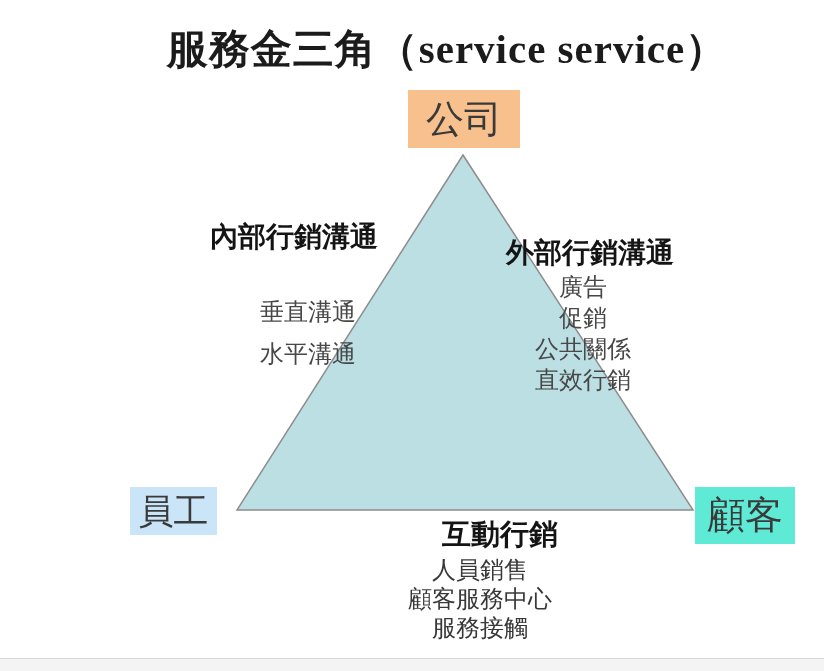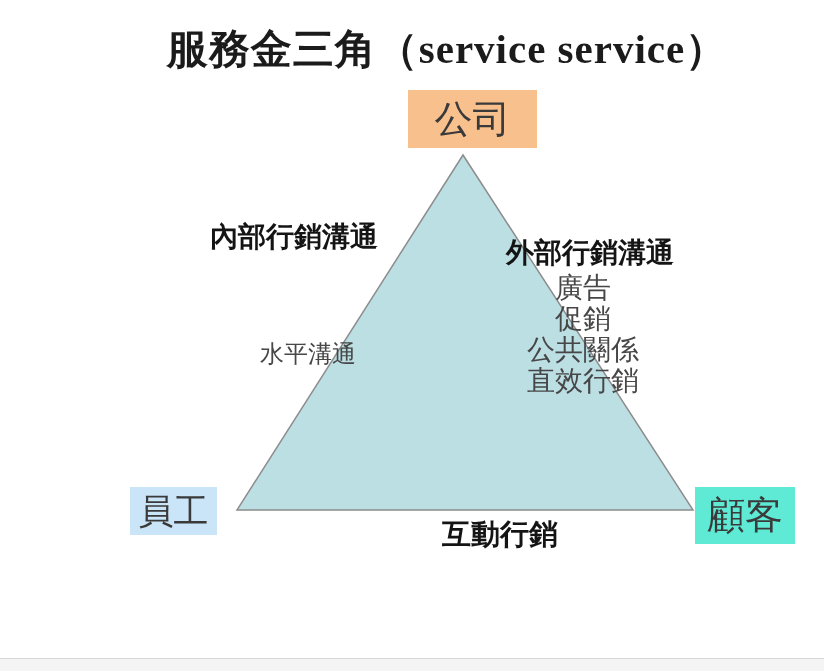--- a/index.html
+++ b/index.html
@@ -37,21 +37,21 @@
     stroke: #8c8c8c;
     stroke-width: 1.5;
   }
   .node {
     position: absolute;
     display: flex;
     align-items: center;
     justify-content: center;
     color: #3a3a3a;
   }
-  .node-company   { left: 408px; top: 90px;  width: 129px; height: 58px; font-size: 38px; }
+  .node-company   { left: 408px; top: 90px;  width: 112px; height: 58px; font-size: 38px; }
   .node-employee  { left: 130px; top: 487px; width: 87px;  height: 48px; font-size: 35px; }
   .node-customer  { left: 695px; top: 487px; width: 100px; height: 57px; font-size: 38px; }
   .edge-heading {
     position: absolute;
     font-size: 28px;
     font-weight: bold;
     color: #141414;
     white-space: nowrap;
   }
   .heading-internal { left: 210px; top: 218px; }
@@ -68,21 +68,21 @@
     color: #474747;
     white-space: nowrap;
   }
   .item-vertical   { left: 260px; top: 296px; }
   .item-horizontal { left: 260px; top: 338px; }
   .external-items {
     position: absolute;
     left: 498px; top: 272px;
     width: 170px;
     text-align: center;
-    font-size: 28px;
+    font-size: 24px;
     color: #474747;
     line-height: 31px;
   }
   .interactive-items {
     position: absolute;
     left: 370px; top: 556px;
     width: 220px;
     text-align: center;
     font-size: 24px;
     color: #383838;
@@ -119,27 +119,33 @@
   </div>
 
   <div class="node node-customer" style="background: #5eead4;">
     <span>顧客</span>
   </div>
 
   <div class="edge-heading heading-internal">內部行銷溝通</div>
 
   <div class="edge-heading heading-external">外部行銷溝通</div>
 
+  <div class="sub-item item-vertical">垂直溝通</div>
   <div class="sub-item item-horizontal">水平溝通</div>
 
   <div class="external-items">
     <div>廣告</div>
     <div>促銷</div>
     <div>公共關係</div>
     <div>直效行銷</div>
   </div>
 
   <div class="edge-heading heading-interactive">互動行銷</div>
 
+  <div class="interactive-items">
+    <div>人員銷售</div>
+    <div>顧客服務中心</div>
+    <div>服務接觸</div>
+  </div>
 
   <div class="footer-strip"></div>
 
 </div>
 
 </body></html>

